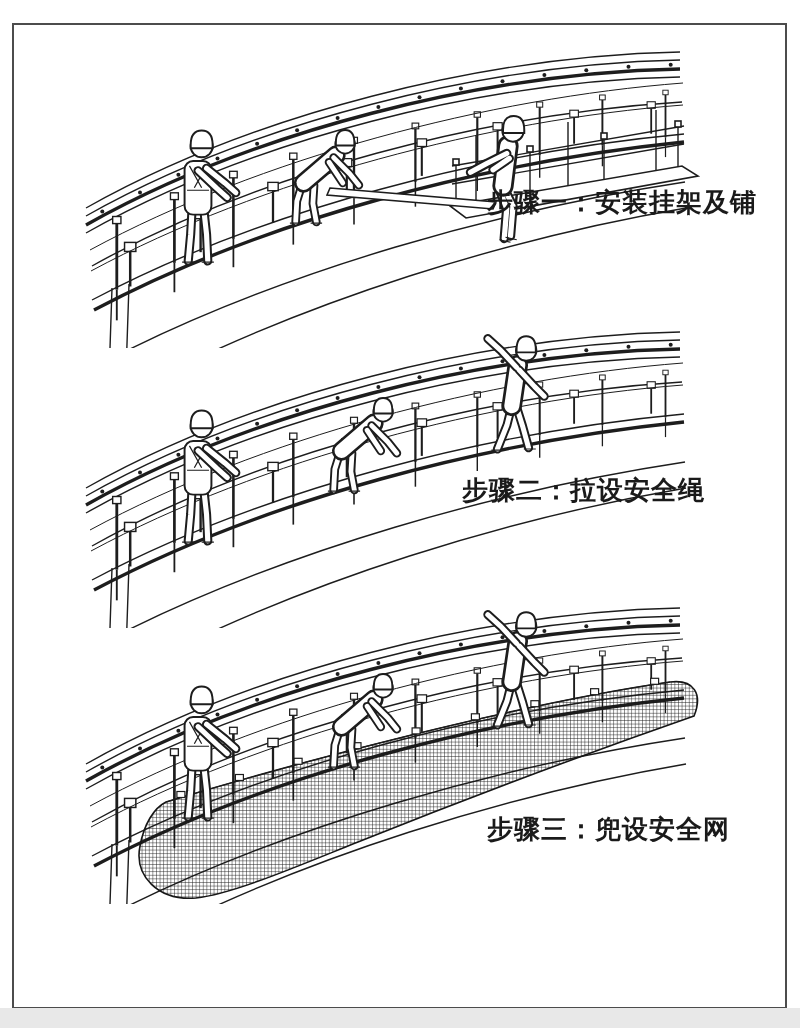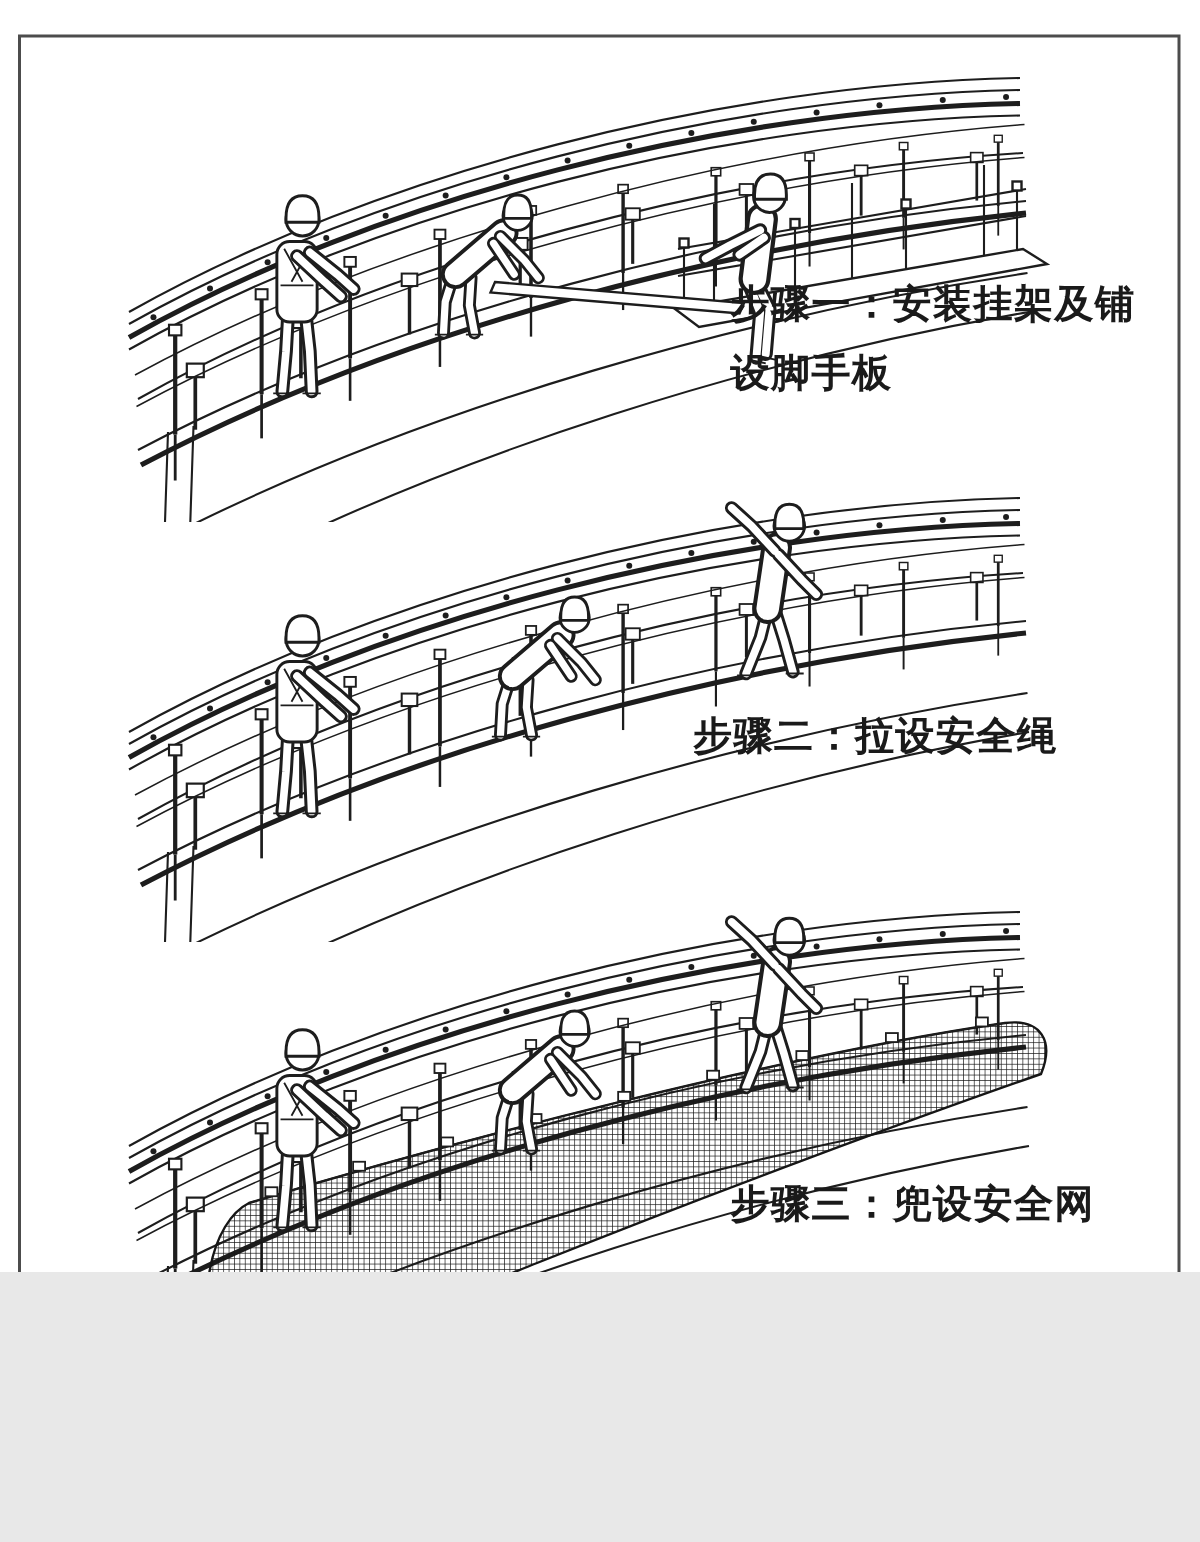--- a/index.html
+++ b/index.html
@@ -1,16 +1,16 @@
 <!DOCTYPE html>
 <html><head>
 <meta charset="utf-8">
 <style>
   html,body{margin:0;padding:0;background:#e8e8e8;}
-  .page{position:relative;width:800px;height:848px;background:#ffffff;overflow:hidden;
+  .page{position:relative;width:800px;height:1008px;background:#ffffff;overflow:hidden;
         font-family:"Liberation Serif",serif;}
   .page-border{position:absolute;left:12px;top:23px;width:775px;height:986px;
         border:2px solid #4c4c4c;box-sizing:border-box;pointer-events:none;}
   .panel{position:absolute;left:48px;width:700px;height:310px;}
   .panel svg{display:block;width:690px;height:310px;}
   .caption{position:absolute;color:#1a1a1a;font-size:26px;font-weight:600;
         line-height:46px;letter-spacing:1px;white-space:nowrap;}
   .caption span{display:block;}
   
   .ln{stroke:#1d1d1d;stroke-width:1.4;fill:none;}
@@ -218,21 +218,20 @@
       </g>
 
       <path class="bd" d="M282,150 L448,164 L445,171 L279,157 Z"></path>
       <use href="#worker-standing" xlink:href="#worker-standing" transform="translate(150,223) scale(1.22)"></use>
       <use href="#worker-bent" xlink:href="#worker-bent" transform="translate(258,184) scale(1.15)"></use>
       <use href="#worker-sitting" xlink:href="#worker-sitting" transform="translate(455,148) scale(1.25)"></use>
     </svg>
   </div>
   <div class="caption" style="left:487px;top:180px;">
     <span>步骤一：安装挂架及铺</span>
-    <span>设脚手板</span>
   </div>
 
   <div class="panel" style="top:318px;">
     <svg viewBox="0 0 690 310">
       <use href="#arch" xlink:href="#arch"></use>
       <use href="#worker-standing" xlink:href="#worker-standing" transform="translate(150,223) scale(1.22)"></use>
       <use href="#worker-bent" xlink:href="#worker-bent" transform="translate(296,172) scale(1.15)"></use>
       <use href="#worker-walking" xlink:href="#worker-walking" transform="translate(465,131) scale(1.2)"></use>
     </svg>
   </div>
@@ -259,16 +258,16 @@
             <rect x="482.9" y="106.7" width="8" height="6" fill="#fff" stroke="#1d1d1d" stroke-width="1.2"></rect>
             <rect x="542.6" y="94.7" width="8" height="6" fill="#fff" stroke="#1d1d1d" stroke-width="1.2"></rect>
             <rect x="602.6" y="84.3" width="8" height="6" fill="#fff" stroke="#1d1d1d" stroke-width="1.2"></rect>
           </g>
       </g>
       <use href="#worker-standing" xlink:href="#worker-standing" transform="translate(150,223) scale(1.22)"></use>
       <use href="#worker-bent" xlink:href="#worker-bent" transform="translate(296,172) scale(1.15)"></use>
       <use href="#worker-walking" xlink:href="#worker-walking" transform="translate(465,131) scale(1.2)"></use>
     </svg>
   </div>
-  <div class="caption" style="left:487px;top:780px;text-align:center;">
+  <div class="caption" style="left:487px;top:807px;text-align:center;">
     <span>步骤三：兜设安全网</span>
   </div>
 </div>
 
 </body></html>

